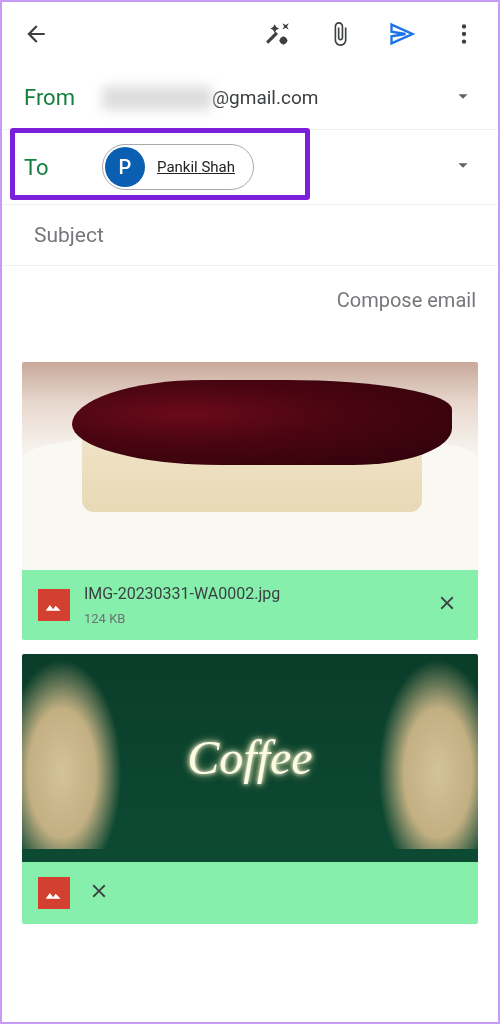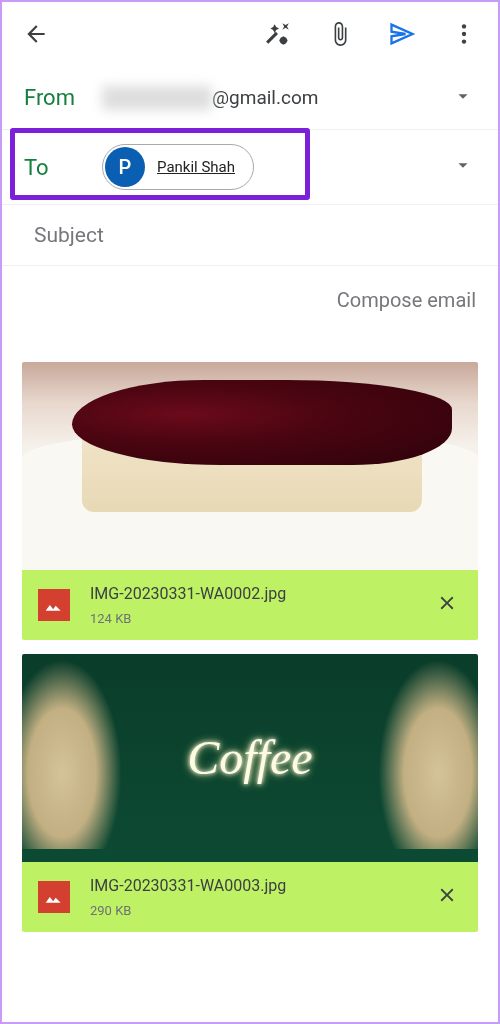--- a/index.html
+++ b/index.html
@@ -172,22 +172,22 @@
       text-align: center;
       position: relative;
       z-index: 2;
     }
     .neon-script { font-size: 48px; font-style: italic; line-height: 0.9; }
     .neon-block { font-size: 24px; font-family: Arial; font-weight: 600; letter-spacing: 2px; }
     .attachment-info {
       display: flex;
       align-items: center;
       padding: 14px 16px;
-      background: #bef264;
-      gap: 20px;
+      background: #86efac;
+      gap: 14px;
     }
     .file-icon {
       width: 32px;
       height: 32px;
       background: #d4402f;
       display: flex;
       align-items: center;
       justify-content: center;
       flex-shrink: 0;
     }
@@ -298,23 +298,19 @@
     <div class="neon-text">
       <div class="neon-script">Coffee</div>
     </div>
   </div>
   <div class="attachment-info">
     <div class="file-icon">
       <svg width="20" height="16" viewBox="0 0 24 18">
           <path d="M2 16l5-7 4 5 3-4 6 6H2z"></path>
         </svg>
     </div>
-    <div class="file-details">
-      <div class="file-name">IMG-20230331-WA0003.jpg</div>
-      <div class="file-size">290 KB</div>
-    </div>
     <div class="remove-btn">
       <svg width="22" height="22" viewBox="0 0 24 24">
           <path fill="#3c4043" d="M19 6.41L17.59 5 12 10.59 6.41 5 5 6.41 10.59 12 5 17.59 6.41 19 12 13.41 17.59 19 19 17.59 13.41 12z"></path>
         </svg>
     </div>
   </div>
 </div>
 
 </body></html>

